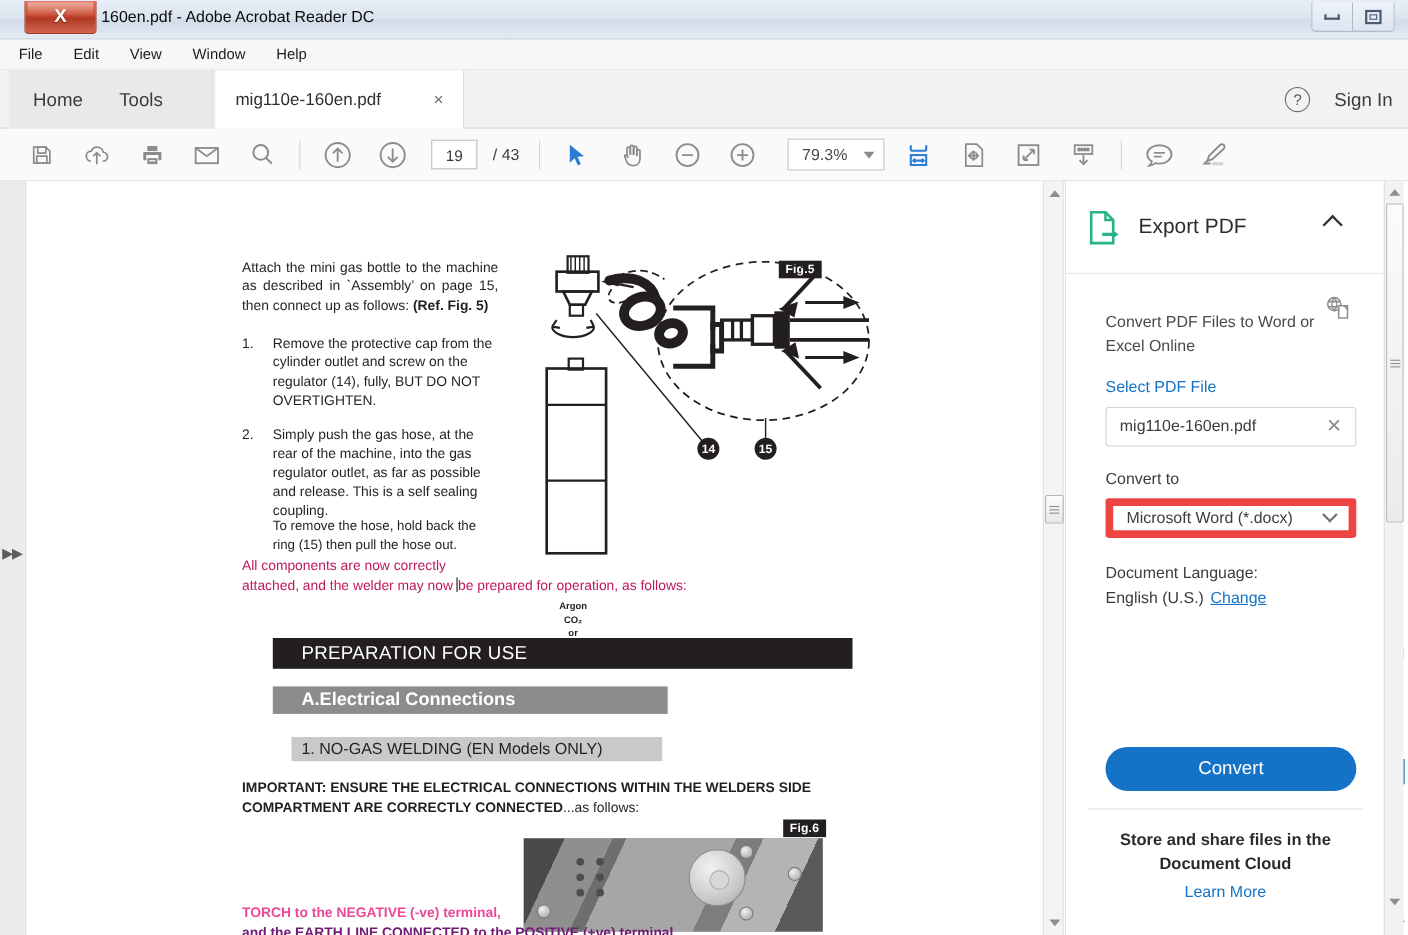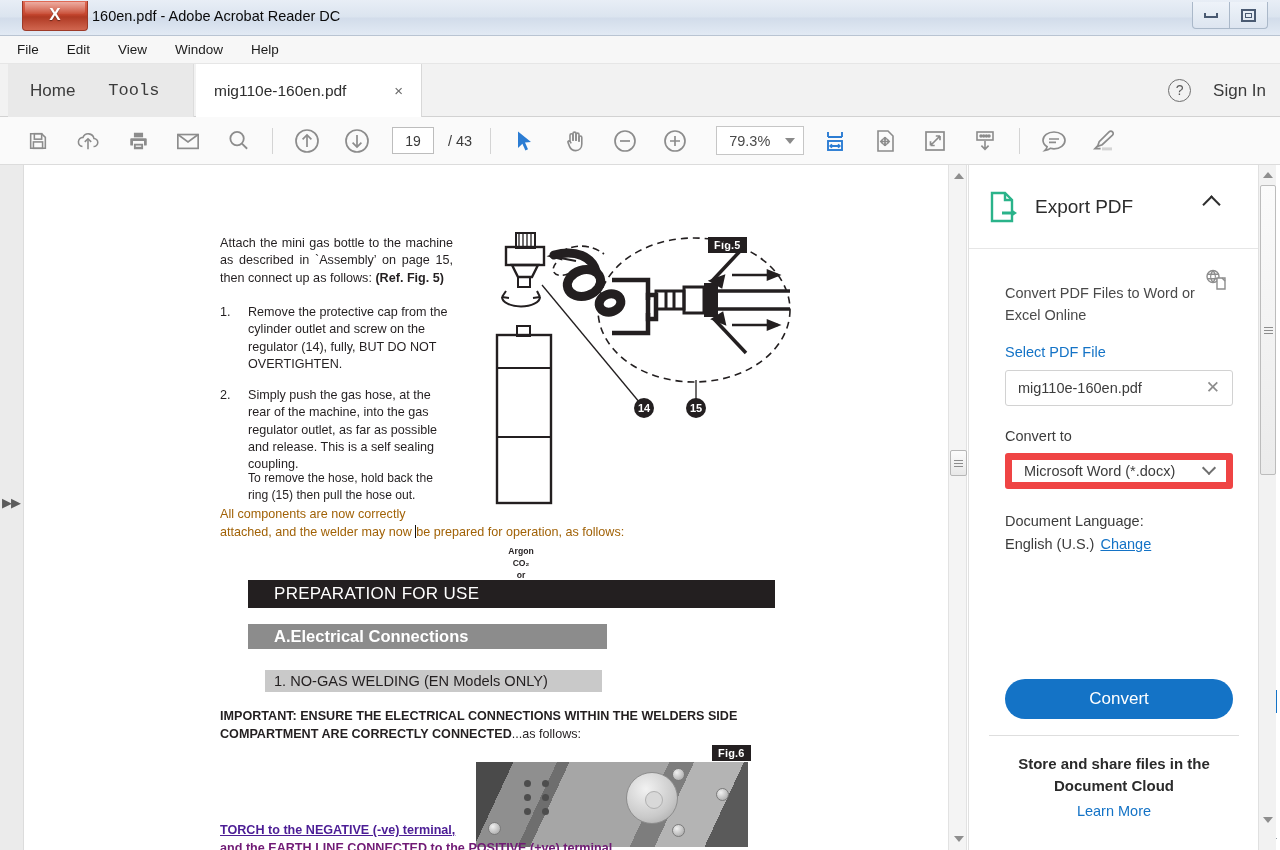--- a/index.html
+++ b/index.html
@@ -64,21 +64,21 @@
     position: absolute; left: 0; top: 64px; width: 1280px; height: 53px;
     background: #f2f2f2; border-bottom: 1px solid #d2d2d2;
   }
   .tab-home {
     position: absolute; left: 8px; top: 0; width: 186px; height: 53px;
     background: #e9e9e9; border-right: 1px solid #dcdcdc;
     display: flex; align-items: center;
   }
   .tab-home span { font-size: 17px; color: #3b3b3b; }
   .tab-home .lbl-home { margin-left: 22px; }
-  .tab-home .lbl-tools { margin-left: 33px; font-family: Liberation Mono, monospace; }
+  .tab-home .lbl-tools { margin-left: 33px; }
   .tab-doc {
     position: absolute; left: 196px; top: 0; width: 226px; height: 53px;
     background: #ffffff; border-right: 1px solid #d8d8d8;
     display: flex; align-items: center; justify-content: space-between;
     padding: 0 14px 0 18px;
   }
   .tab-doc .name { font-size: 15.5px; color: #2e2e2e; }
   .tab-doc .closex { font-size: 15px; color: #6a6a6a; padding: 0 4px; }
   .tab-right { position: absolute; right: 14px; top: 0; height: 53px; display:flex; align-items:center; }
   .help-circle {
@@ -229,21 +229,21 @@
   .rp-sb-dn { position:absolute; left:0; bottom:22px; width:18px; height:16px; display:flex;align-items:center;justify-content:center;}
 
   
   .pdftext { position: absolute; font-family: "Liberation Sans", sans-serif; color: #231f20; }
   .para1 { left: 196px; top: 70px; width: 233px; font-size: 12.6px; line-height: 1.38; text-align: justify; }
   .para1 b { font-weight: bold; }
   .li { position:absolute; display:flex; font-size: 12.6px; line-height: 1.37; color:#231f20; }
   .li .num { width: 28px; flex: 0 0 28px; }
   .li .txt { width: 205px; }
   .note { position:absolute; left: 224px; width: 205px; font-size: 12.1px; line-height: 1.37; color:#231f20; }
-  .allcomp { position:absolute; left: 196px; top: 341px; width: 489px; font-size: 12.6px; line-height: 1.4; color:#a16207; }
+  .allcomp { position:absolute; left: 196px; top: 341px; width: 489px; font-size: 12.6px; line-height: 1.4; color:#be185d; }
   .allcomp .l1 { width: 233px; text-align: justify; }
   .caret-text {
     display:inline-block; width:1px; height:13px; background:#111; vertical-align:-2px; margin:0 0px;
   }
   .bar-black {
     position: absolute; left: 224px; top: 415px; width: 527px; height: 28px;
     background: #231f20; color: #fff; font-size: 17px; display:flex; align-items:center; padding-left: 26px;
     letter-spacing: .3px;
   }
   .bar-gray {
@@ -256,21 +256,21 @@
     background: #c9c9c9; color: #231f20; font-size: 14.6px; font-weight: normal;
     display:flex; align-items:center; padding-left: 9px;
   }
   .important {
     position: absolute; left: 196px; top: 543px; width: 540px;
     font-size: 12.6px; font-weight: bold; color: #231f20; line-height: 1.42;
   }
   .important .reg { font-weight: normal; }
   .torch {
     position: absolute; left: 196px; top: 658px; width: 250px;
-    font-size: 12.6px; font-weight: bold; color:#4c1d95;text-decoration:underline;
+    font-size: 12.6px; font-weight: bold; color:#ec4899;
   }
   .torch2 {
     position: absolute; left: 196px; top: 676px; width: 540px;
     font-size: 12.6px; font-weight: bold; color:#701a75; overflow:hidden; height: 9px;
   }
   .figtag {
     position: absolute; background: #231f20; color: #fff; font-size: 11px;
     font-weight: bold; padding: 2px 6px; letter-spacing: .2px;
   }
   .photo6 {

